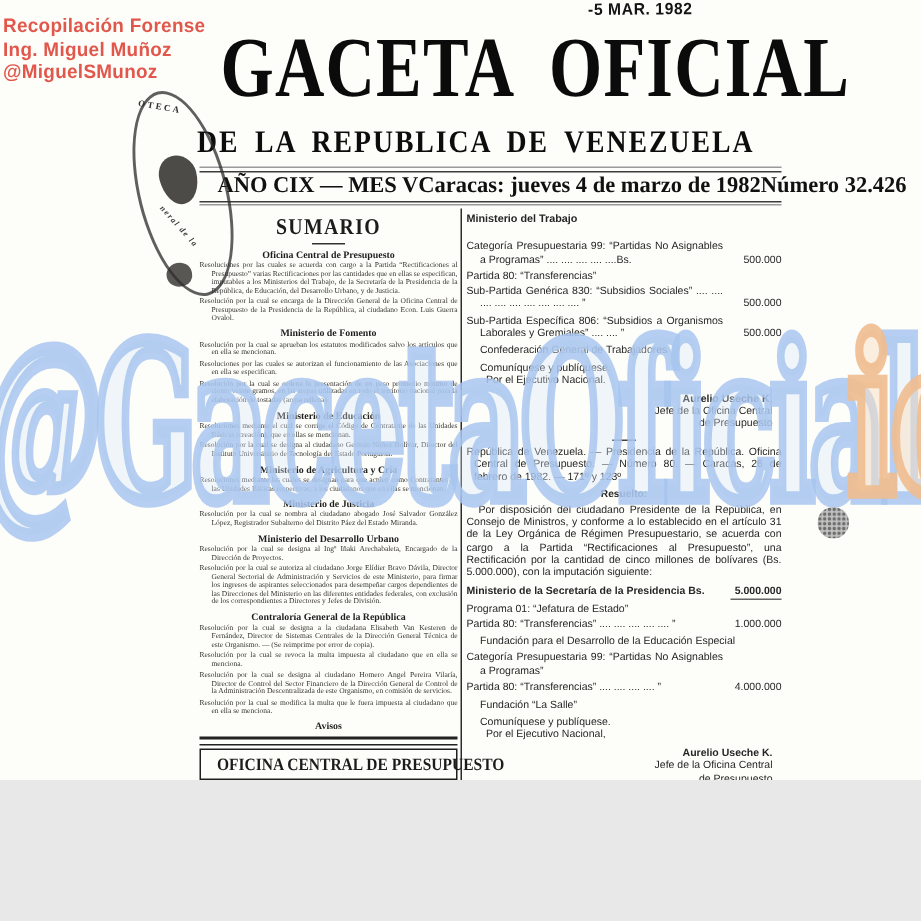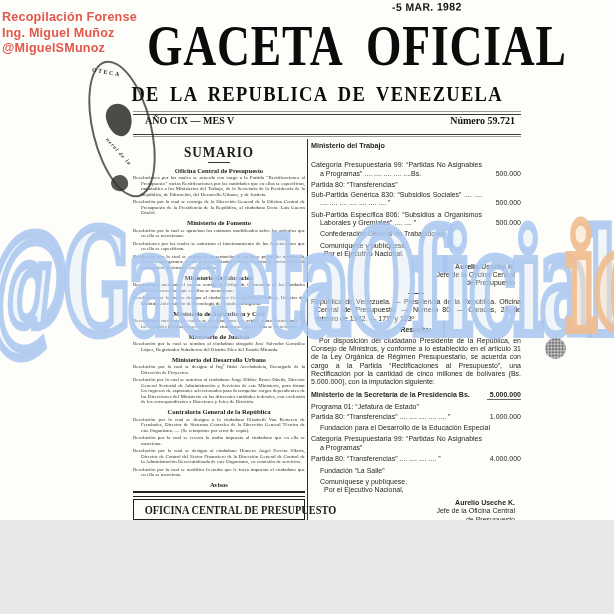--- a/index.html
+++ b/index.html
@@ -22,22 +22,22 @@
     transform:scaleX(.8);transform-origin:center top;white-space:nowrap;}
   .gz-sub{position:absolute;top:83px;left:108px;width:390px;text-align:center;
     font-family:"Liberation Serif",serif;font-weight:bold;font-size:21px;line-height:22px;
     color:#0d0d0d;word-spacing:5px;letter-spacing:1.5px;
     transform:scaleX(.88);transform-origin:center top;white-space:nowrap;}
 
   
   .date-bar-outer{position:absolute;left:133px;top:111px;width:388px;
     border-top:1px solid #9a9a9a;border-bottom:1px solid #9a9a9a;padding:1.5px 0;z-index:1;}
   .date-bar{border-top:1.5px solid #3c3c3c;border-bottom:1.5px solid #3c3c3c;
-    display:flex;align-items:flex-start;justify-content:space-between;height:19px;
-    font-family:"Liberation Serif",serif;font-weight:bold;font-size:10px;color:#111;}
+    display:flex;align-items:center;justify-content:space-between;height:19px;
+    font-family:"Liberation Serif",serif;font-weight:bold;font-size:15px;color:#111;}
   .db-left{padding-left:12px;white-space:nowrap;}
   .db-center{white-space:nowrap;}
   .db-right{padding-right:6px;white-space:nowrap;}
 
   
   .seal{position:absolute;left:92px;top:59px;width:56px;height:136px;z-index:5;
     border:2.5px solid rgba(42,42,42,.75);border-radius:50%;transform:rotate(-14deg);}
   .seal-blob{position:absolute;left:15px;top:42px;width:25px;height:33px;
     background:rgba(45,43,40,.85);border-radius:46% 54% 50% 50%/40% 42% 58% 60%;}
   .seal-blob2{position:absolute;left:4px;top:112px;width:17px;height:16px;
@@ -119,21 +119,22 @@
   </div>
 
   <div class="received-stamp">-5 MAR. 1982</div>
 
   <div class="gz-title">GACETA OFICIAL</div>
   <div class="gz-sub">DE LA REPUBLICA DE VENEZUELA</div>
 
   <div class="date-bar-outer">
     <div class="date-bar">
       <span class="db-left">AÑO CIX — MES V</span>
-      <span class="db-right">Número 59.721</span>
+      <span class="db-center">Caracas: jueves 4 de marzo de 1982</span>
+      <span class="db-right">Número 32.426</span>
     </div>
   </div>
 
   <div class="seal">
     <div class="seal-blob"></div>
     <div class="seal-blob2"></div>
     <div class="seal-arc-top">OTECA</div>
     <div class="seal-arc-bottom">neral de la</div>
   </div>
 

